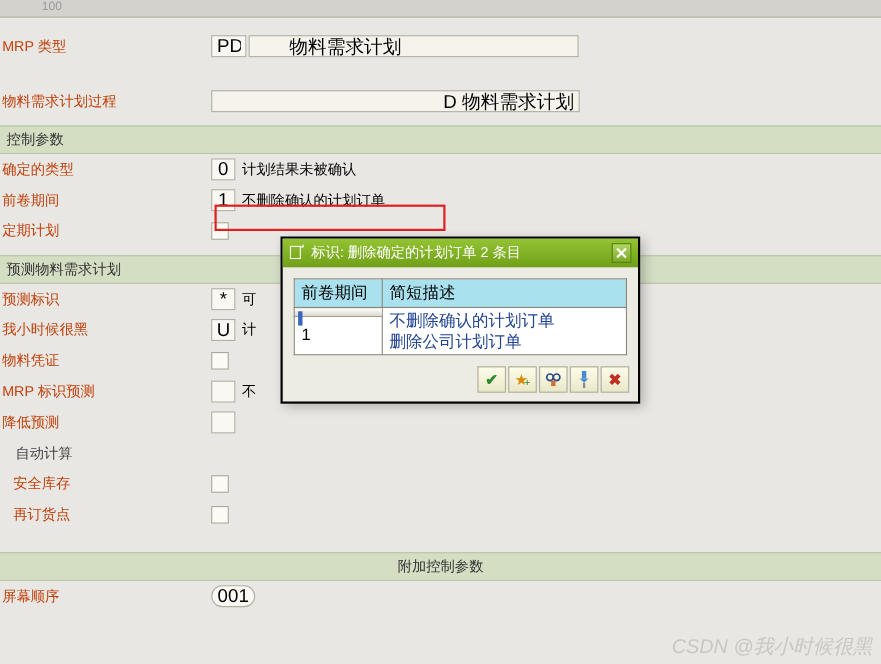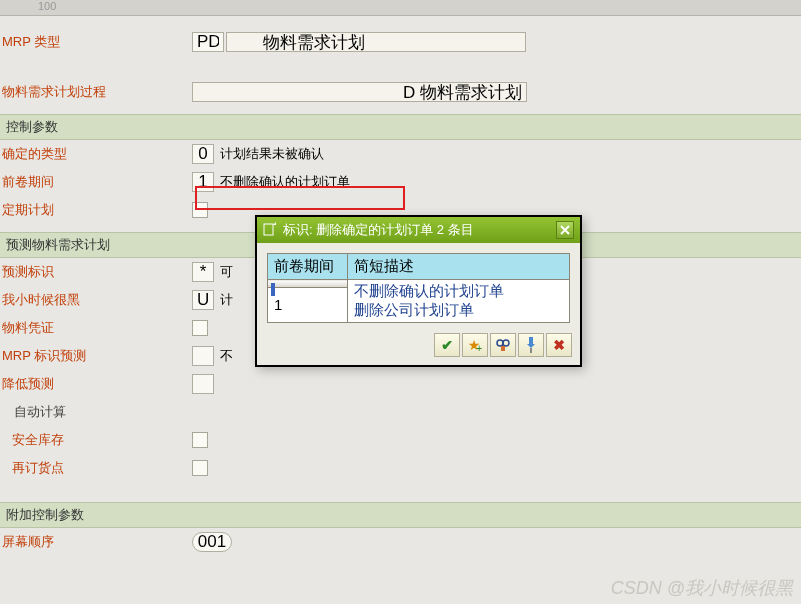--- a/index.html
+++ b/index.html
@@ -107,21 +107,21 @@
     </div>
   <div class="row">
     <div class="lbl" style="padding-left:10px;">安全库存</div>
     <div class="chk"></div>
   </div>
   <div class="row">
     <div class="lbl" style="padding-left:10px;">再订货点</div>
     <div class="chk"></div>
   </div>
 
-  <div class="section-hdr" style="margin-top:20px;">附加控制参数</div>
+  <div class="section-hdr" style="margin-top:20px;text-align:center;">附加控制参数</div>
   <div class="row">
     <div class="lbl">屏幕顺序</div>
     <input class="inp" style="width: 40px; border-radius: 10px;" value="001">
   </div>
 </div>
 
 <div class="popup">
   <div class="popup-title">
     <span class="ticon">
       <svg width="14" height="14" viewBox="0 0 14 14">

